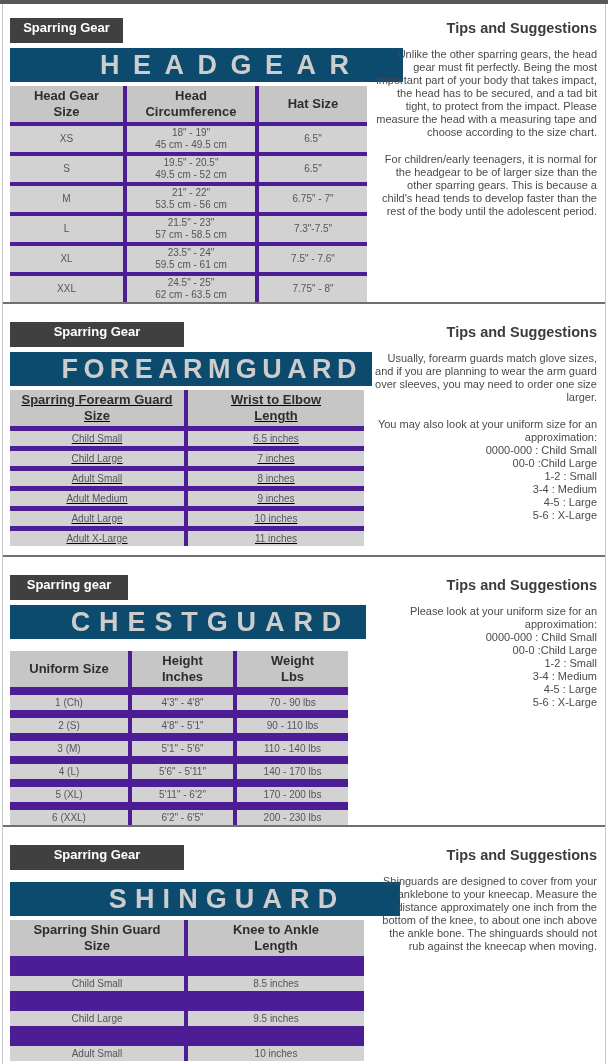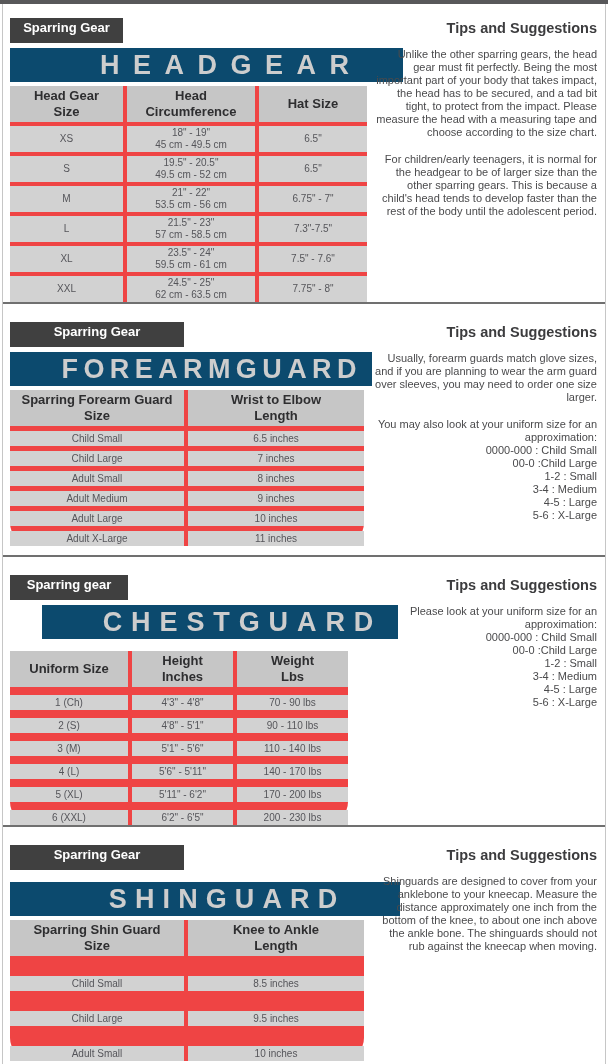--- a/index.html
+++ b/index.html
@@ -24,21 +24,21 @@
   }
   .titlebar{
     background:#0c4a6e;color:#cdcdcd;font-weight:bold;font-size:27px;
     height:34px;line-height:34px;text-align:center;margin-bottom:4px;
     white-space:nowrap;overflow:hidden;padding-left:36px;
   }
   .t0{letter-spacing:0.50em;text-indent:0.5em;}
   .t1{letter-spacing:0.20em;text-indent:0.2em;}
   .t2{letter-spacing:0.33em;text-indent:0.33em;}
   .t3{letter-spacing:0.30em;text-indent:0.3em;margin-top:12px;}
-  .grid{display:grid;column-gap:4px;row-gap:4px;background:#ef4444;border-radius:23px;}
+  .grid{display:grid;column-gap:4px;row-gap:4px;background:#4c1d95;}
   .sec-forearm   .grid{row-gap:5px;}
   .sec-chestguard .grid{row-gap:8px;margin-top:12px;}
   .sec-shinguard  .grid{row-gap:20px;}
   .hcell{
     background:#c6c6c6;color:#2e2e30;font-weight:bold;font-size:13px;
     min-height:36px;display:flex;flex-direction:column;align-items:center;
     justify-content:center;text-align:center;line-height:1.25;padding:1px 2px;
     box-sizing:border-box;
   }
   .cell{
@@ -145,21 +145,21 @@
               <p>Unlike the other sparring gears, the head gear must fit perfectly. Being the most important part of your body that takes impact, the head has to be secured, and a tad bit tight, to protect from the impact. Please measure the head with a measuring tape and choose according to the size chart.</p>
               <p>For children/early teenagers, it is normal for the headgear to be of larger size than the other sparring gears. This is because a child's head tends to develop faster than the rest of the body until the adolescent period.</p>
             </div>
     </div>
   </section>
 
   <section class="section sec-forearm">
     <div class="left">
       <div class="tag" style="width: 174px;">Sparring Gear</div>
       <div class="titlebar t1" style="width: 326px;">FOREARMGUARD</div>
-      <div class="grid" style="width: 354px; grid-template-columns: 174px 176px;">
+      <div class="grid" style="width: 354px; grid-template-columns: 174px 176px; text-decoration: underline;">
               <div class="hcell">
                 <span>Sparring Forearm Guard</span>
                 <span>Size</span>
               </div>
               <div class="hcell">
                 <span>Wrist to Elbow</span>
                 <span>Length</span>
               </div>
               <div class="cell">
                 <span>Child Small</span>
@@ -204,21 +204,21 @@
       <div class="tips-body">
               <p>Usually, forearm guards match glove sizes, and if you are planning to wear the arm guard over sleeves, you may need to order one size larger.</p>
               <p>You may also look at your uniform size for an approximation:<br>0000-000 : Child Small<br>00-0 :Child Large<br>1-2 : Small<br>3-4 : Medium<br>4-5 : Large<br>5-6 : X-Large</p>
             </div>
     </div>
   </section>
 
   <section class="section sec-chestguard">
     <div class="left">
       <div class="tag" style="width: 118px;">Sparring gear</div>
-      <div class="titlebar t2" style="width: 320px; margin-left: 32px;">CHESTGUARD</div>
+      <div class="titlebar t2" style="width: 320px;">CHESTGUARD</div>
       <div class="grid" style="width: 338px; grid-template-columns: 118px 101px 111px;">
               <div class="hcell">
                 <span>Uniform Size</span>
               </div>
               <div class="hcell">
                 <span>Height</span>
                 <span>Inches</span>
               </div>
               <div class="hcell">
                 <span>Weight</span>

